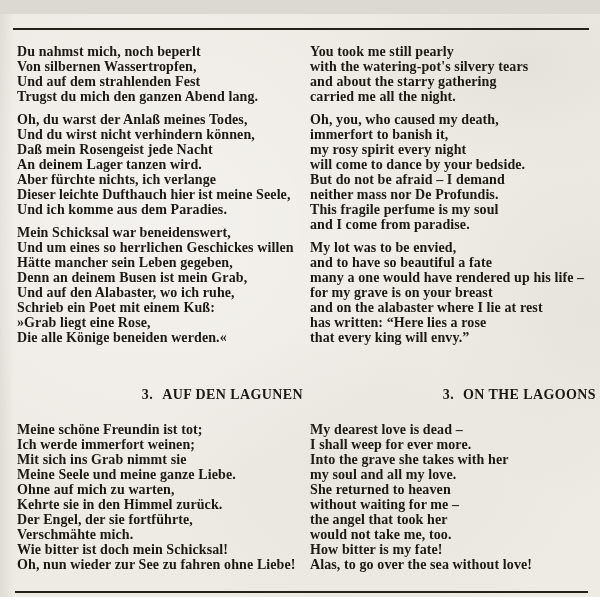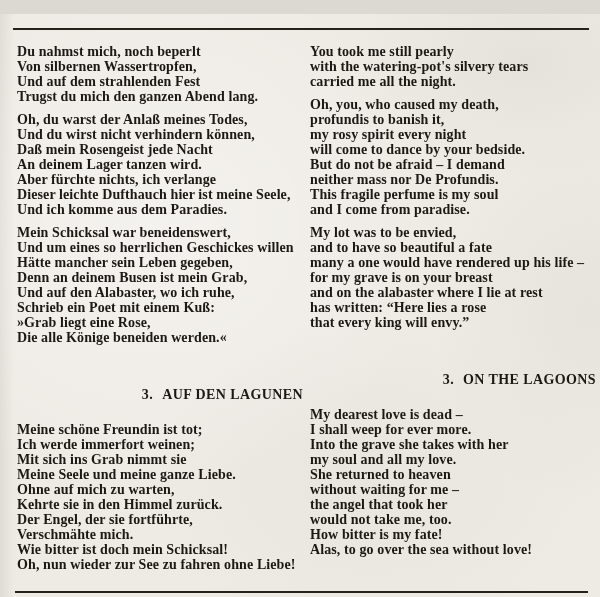--- a/index.html
+++ b/index.html
@@ -98,25 +98,26 @@
         <div class="line">Der Engel, der sie fortführte,</div>
         <div class="line">Verschmähte mich.</div>
         <div class="line">Wie bitter ist doch mein Schicksal!</div>
         <div class="line">Oh, nun wieder zur See zu fahren ohne Liebe!</div>
       </div>
     </div>
   <div class="col col-english">
       <div class="stanza">
         <div class="line">You took me still pearly</div>
         <div class="line">with the watering-pot's silvery tears</div>
+        <div class="line">and about the starry gathering</div>
         <div class="line">carried me all the night.</div>
       </div>
       <div class="stanza">
         <div class="line">Oh, you, who caused my death,</div>
-        <div class="line">profundis to banish it,</div>
+        <div class="line">immerfort to banish it,</div>
         <div class="line">my rosy spirit every night</div>
         <div class="line">will come to dance by your bedside.</div>
         <div class="line">But do not be afraid – I demand</div>
         <div class="line">neither mass nor De Profundis.</div>
         <div class="line">This fragile perfume is my soul</div>
         <div class="line">and I come from paradise.</div>
       </div>
       <div class="stanza">
         <div class="line">My lot was to be envied,</div>
         <div class="line">and to have so beautiful a fate</div>

